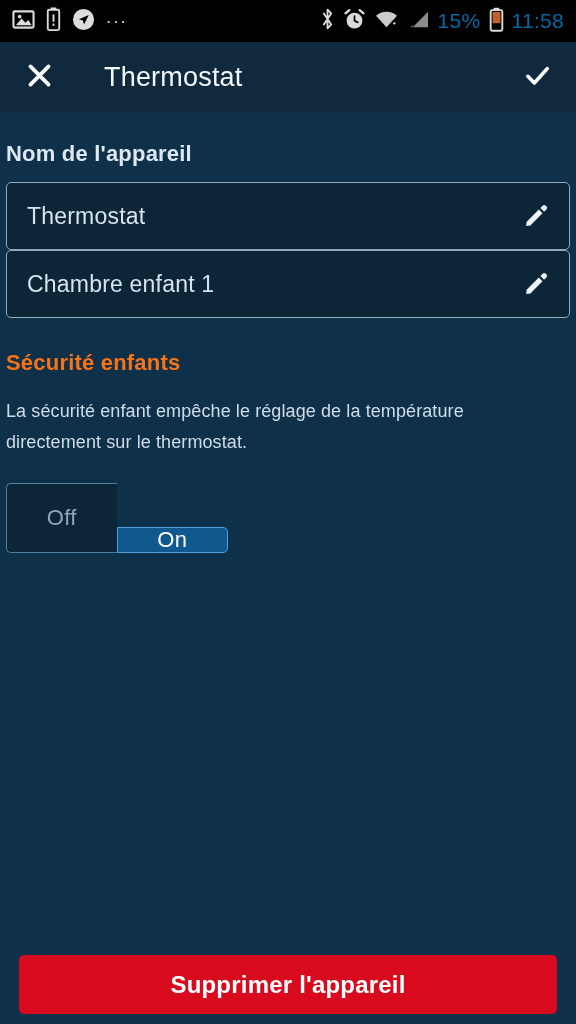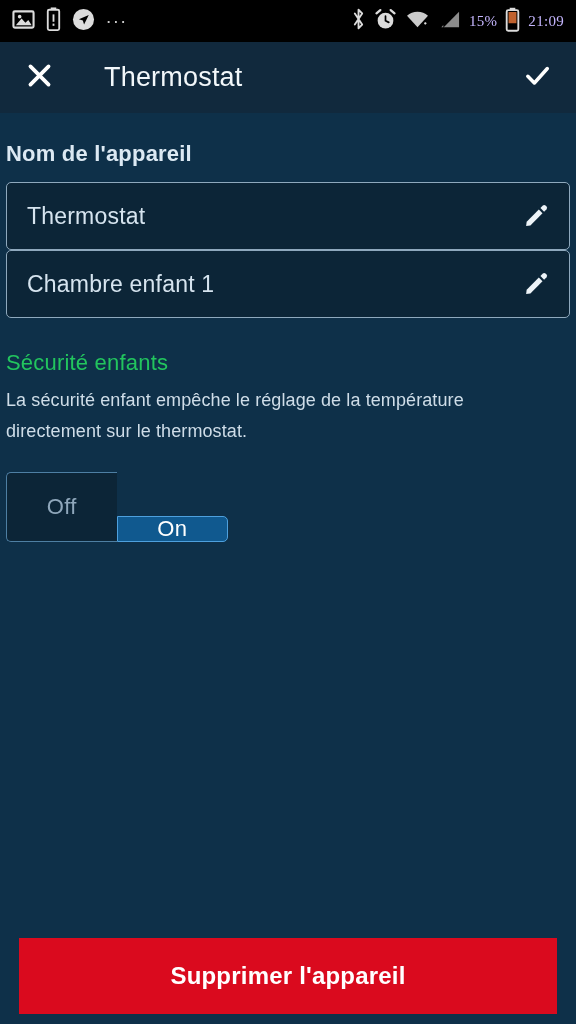--- a/index.html
+++ b/index.html
@@ -14,21 +14,21 @@
   
   .statusbar {
     height:42px; background:#000; display:flex; align-items:center;
     padding:0 12px; color:#dcdcdc;
   }
   .sb-left { display:flex; align-items:center; gap:11px; }
   .sb-right { display:flex; align-items:center; gap:8px; margin-left:auto; }
   .sb-ic { display:block; }
   .sb-dots { font-size:19px; letter-spacing:2px; color:#c9c9c9; line-height:10px;
              position:relative; top:-4px; }
-  .sb-text { font-size:15px; color:#c4b5fd; letter-spacing:0.3px;font-family:Liberation Serif, serif; }
+  .sb-text { font-size:21px; color:#0369a1; letter-spacing:0.3px; }
   .sb-batt { display:block; }
 
   
   .appbar {
     height:71px; background:#11293d; display:flex; align-items:center;
     padding:0 22px; position:relative;
   }
   .appbar-title {
     font-size:27px; color:#f2f7fa; font-weight:400; margin-left:48px;
     letter-spacing:0.2px;
@@ -47,22 +47,22 @@
     height:68px; border:1px solid #8fa9bd; border-radius:5px;
     background:#0c2537; display:flex; align-items:center;
     padding:0 20px;
   }
   .field-value {
     font-size:23px; color:#d6e4ef; font-weight:400; letter-spacing:0.2px;
   }
   .field-edit { margin-left:auto; display:flex; align-items:center; }
 
   .section-title {
-    font-size:22px; font-weight:normal; color:#22c55e;
-    margin-top:32px; margin-bottom:9px; letter-spacing:0.2px;
+    font-size:22px; font-weight:bold; color:#f97316;
+    margin-top:32px; margin-bottom:20px; letter-spacing:0.2px;
   }
   .section-desc {
     font-size:18px; line-height:31px; color:#cfdde8; font-weight:400;
     max-width:510px; letter-spacing:0.1px;
   }
 
   .segmented { display:flex; margin-top:25px; width:222px; height:70px;border-radius:17px; }
   .seg {
     flex:1; display:flex; align-items:center; justify-content:center;
     font-size:22px; letter-spacing:0.3px;
@@ -74,21 +74,21 @@
   }
   .seg-on {
     background:#10598f; border:1px solid #4ea0dd;
     border-radius:0 5px 5px 0;
     color:#ffffff;
     margin-top:44px;
   }
 
   .delete-btn {
     position:absolute; left:19px; right:19px; bottom:10px;
-    height:76px; background:#da0a1e; border:none; border-radius:0;
+    height:59px; background:#da0a1e; border:none; border-radius:5px;
     color:#ffffff; font-size:24px; font-weight:bold;
     font-family:"Liberation Sans", sans-serif;
     display:flex; align-items:center; justify-content:center;
     letter-spacing:0.2px; cursor:pointer;
   }
 </style>
 </head>
 <body>
 
 <div class="phone">
@@ -145,21 +145,21 @@
         </svg>
       </span>
       <span class="sb-text">15%</span>
       <span class="sb-batt">
         <svg width="15" height="25" viewBox="0 0 16 26">
           <rect x="5" y="0.5" width="6" height="2.5" fill="#dcdcdc"></rect>
           <rect x="1.8" y="3" width="12.4" height="22" rx="1.6" fill="none" stroke="#dcdcdc" stroke-width="2"></rect>
           <rect x="3.8" y="5" width="8.4" height="12" fill="#c0622f"></rect>
         </svg>
       </span>
-      <span class="sb-text">21:09</span>
+      <span class="sb-text">11:58</span>
     </div>
   </div>
 
   <div class="appbar">
     <div class="icon-btn">
       <span>
         <svg width="29" height="29" viewBox="0 0 24 24">
           <path d="M4.5 4.5 L19.5 19.5 M19.5 4.5 L4.5 19.5" stroke="#ffffff" stroke-width="3.1" stroke-linecap="round"></path>
         </svg>
       </span>

